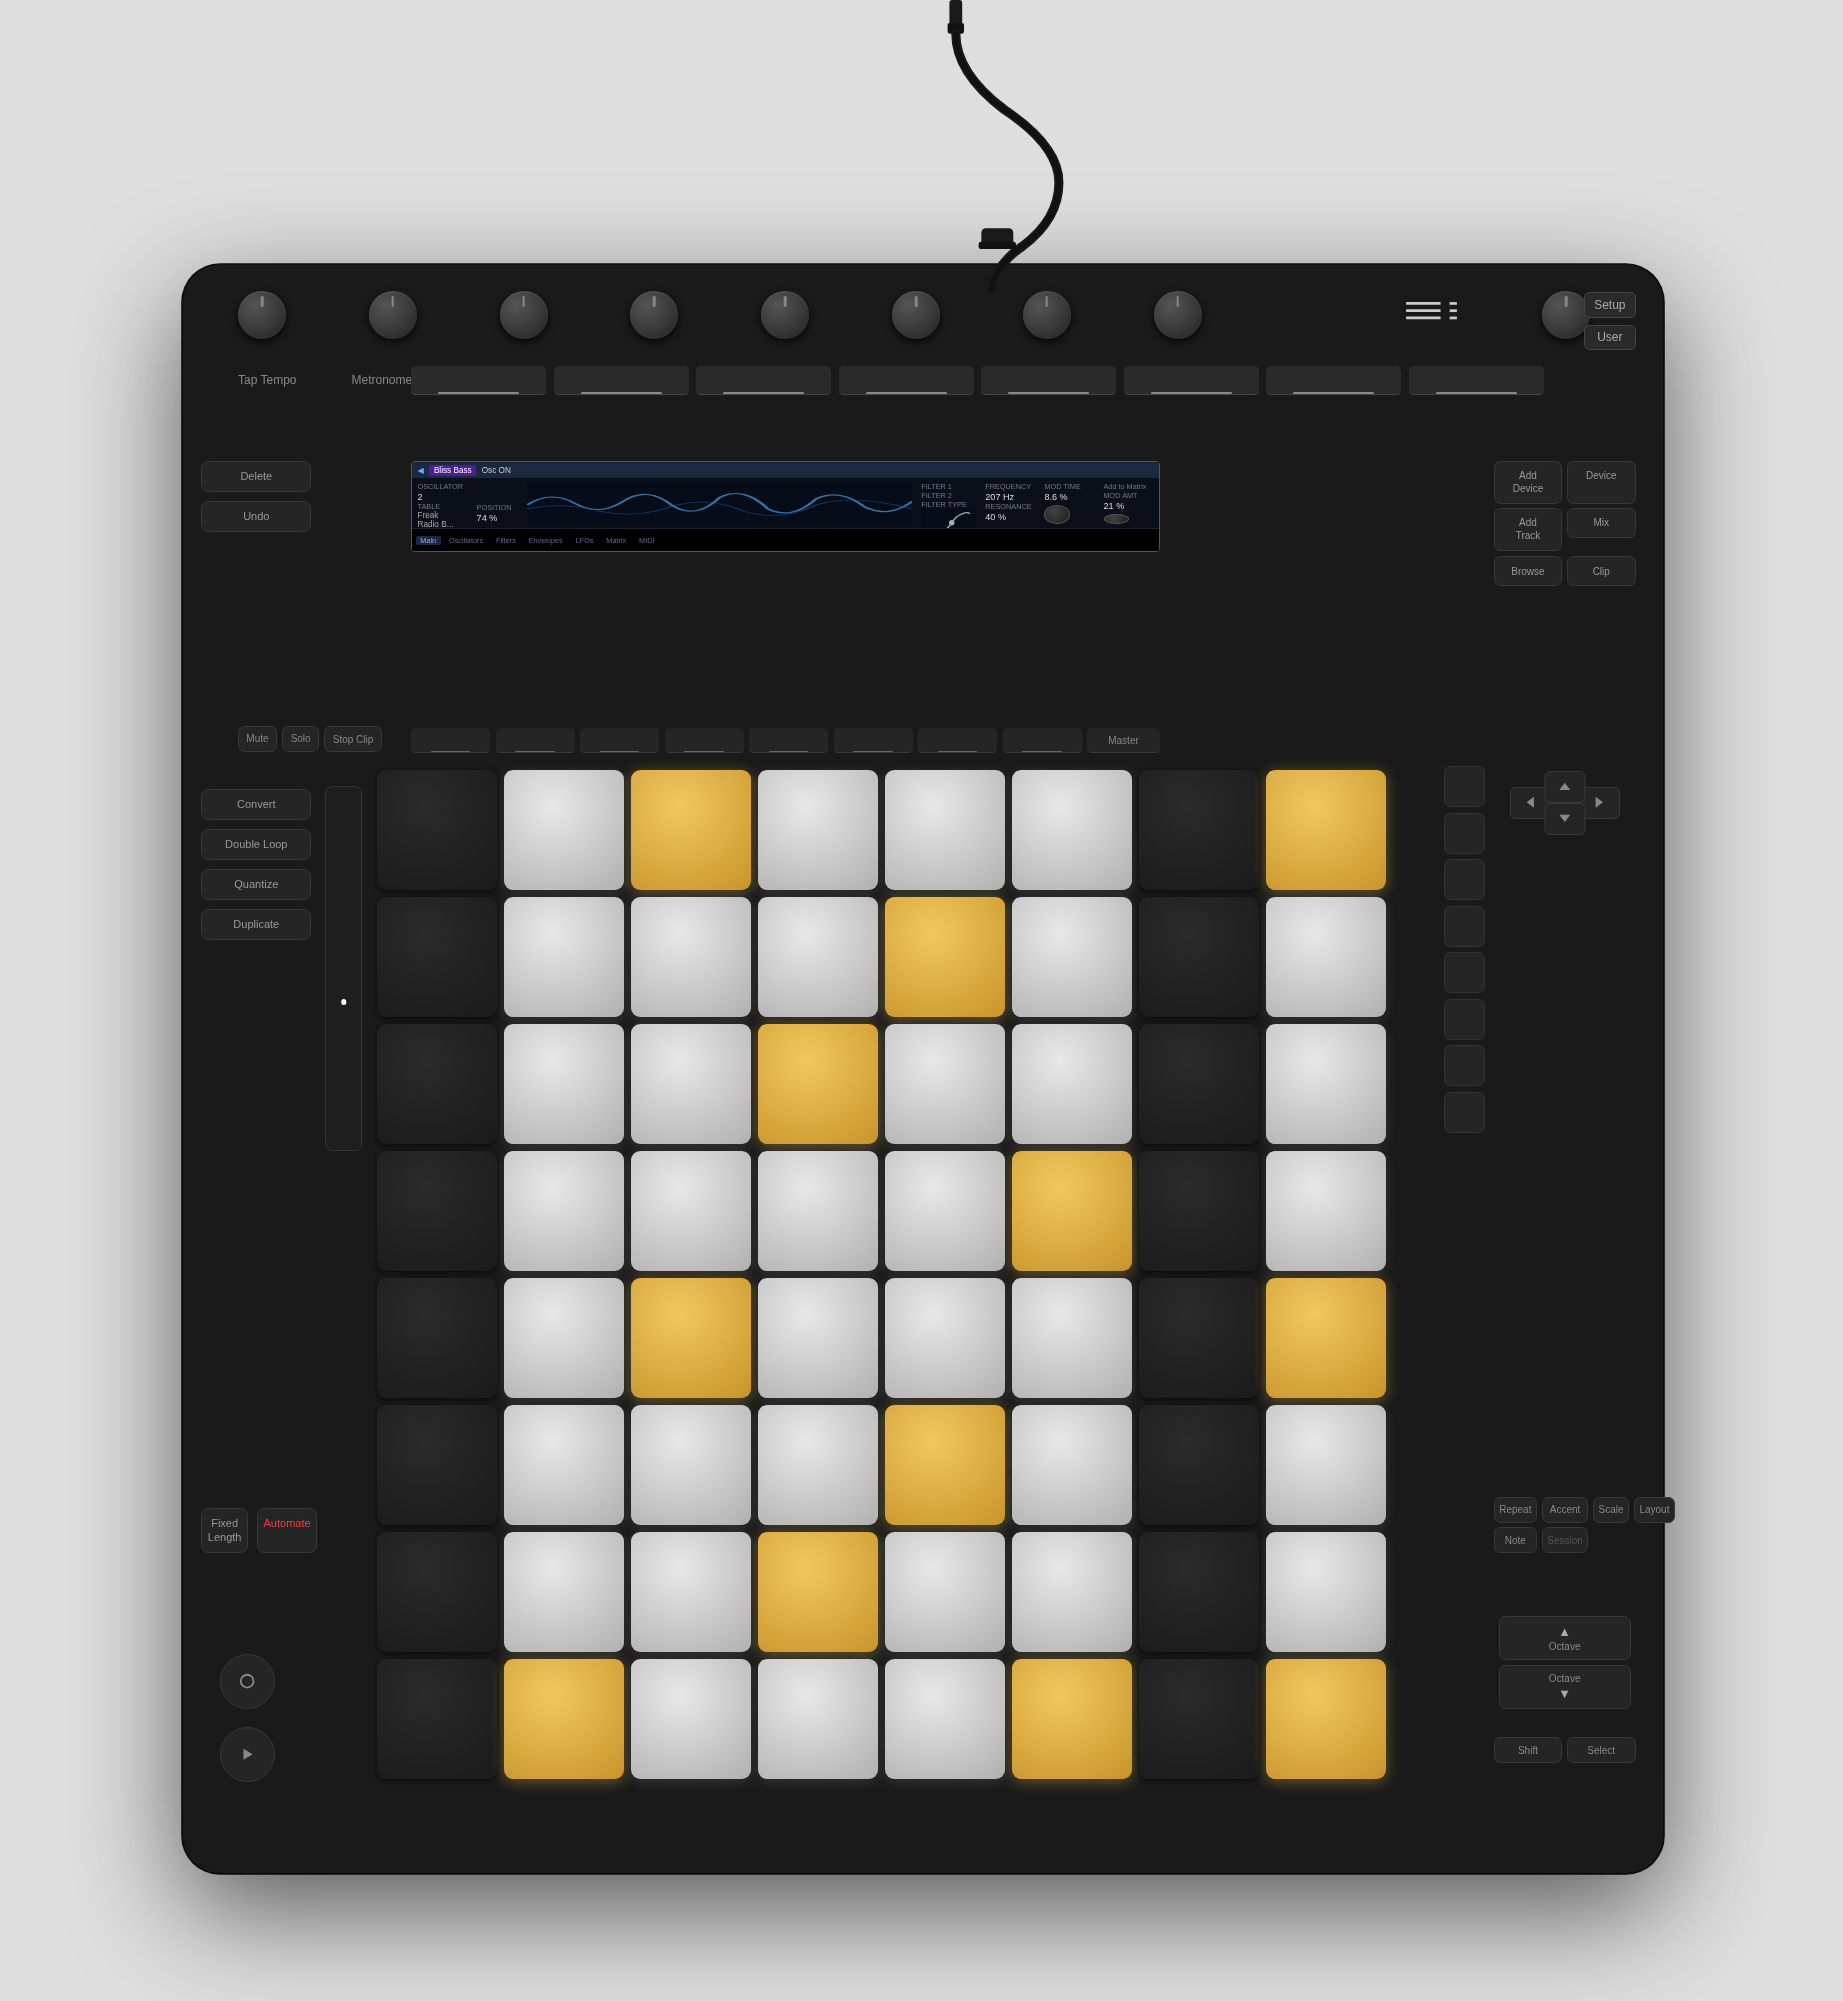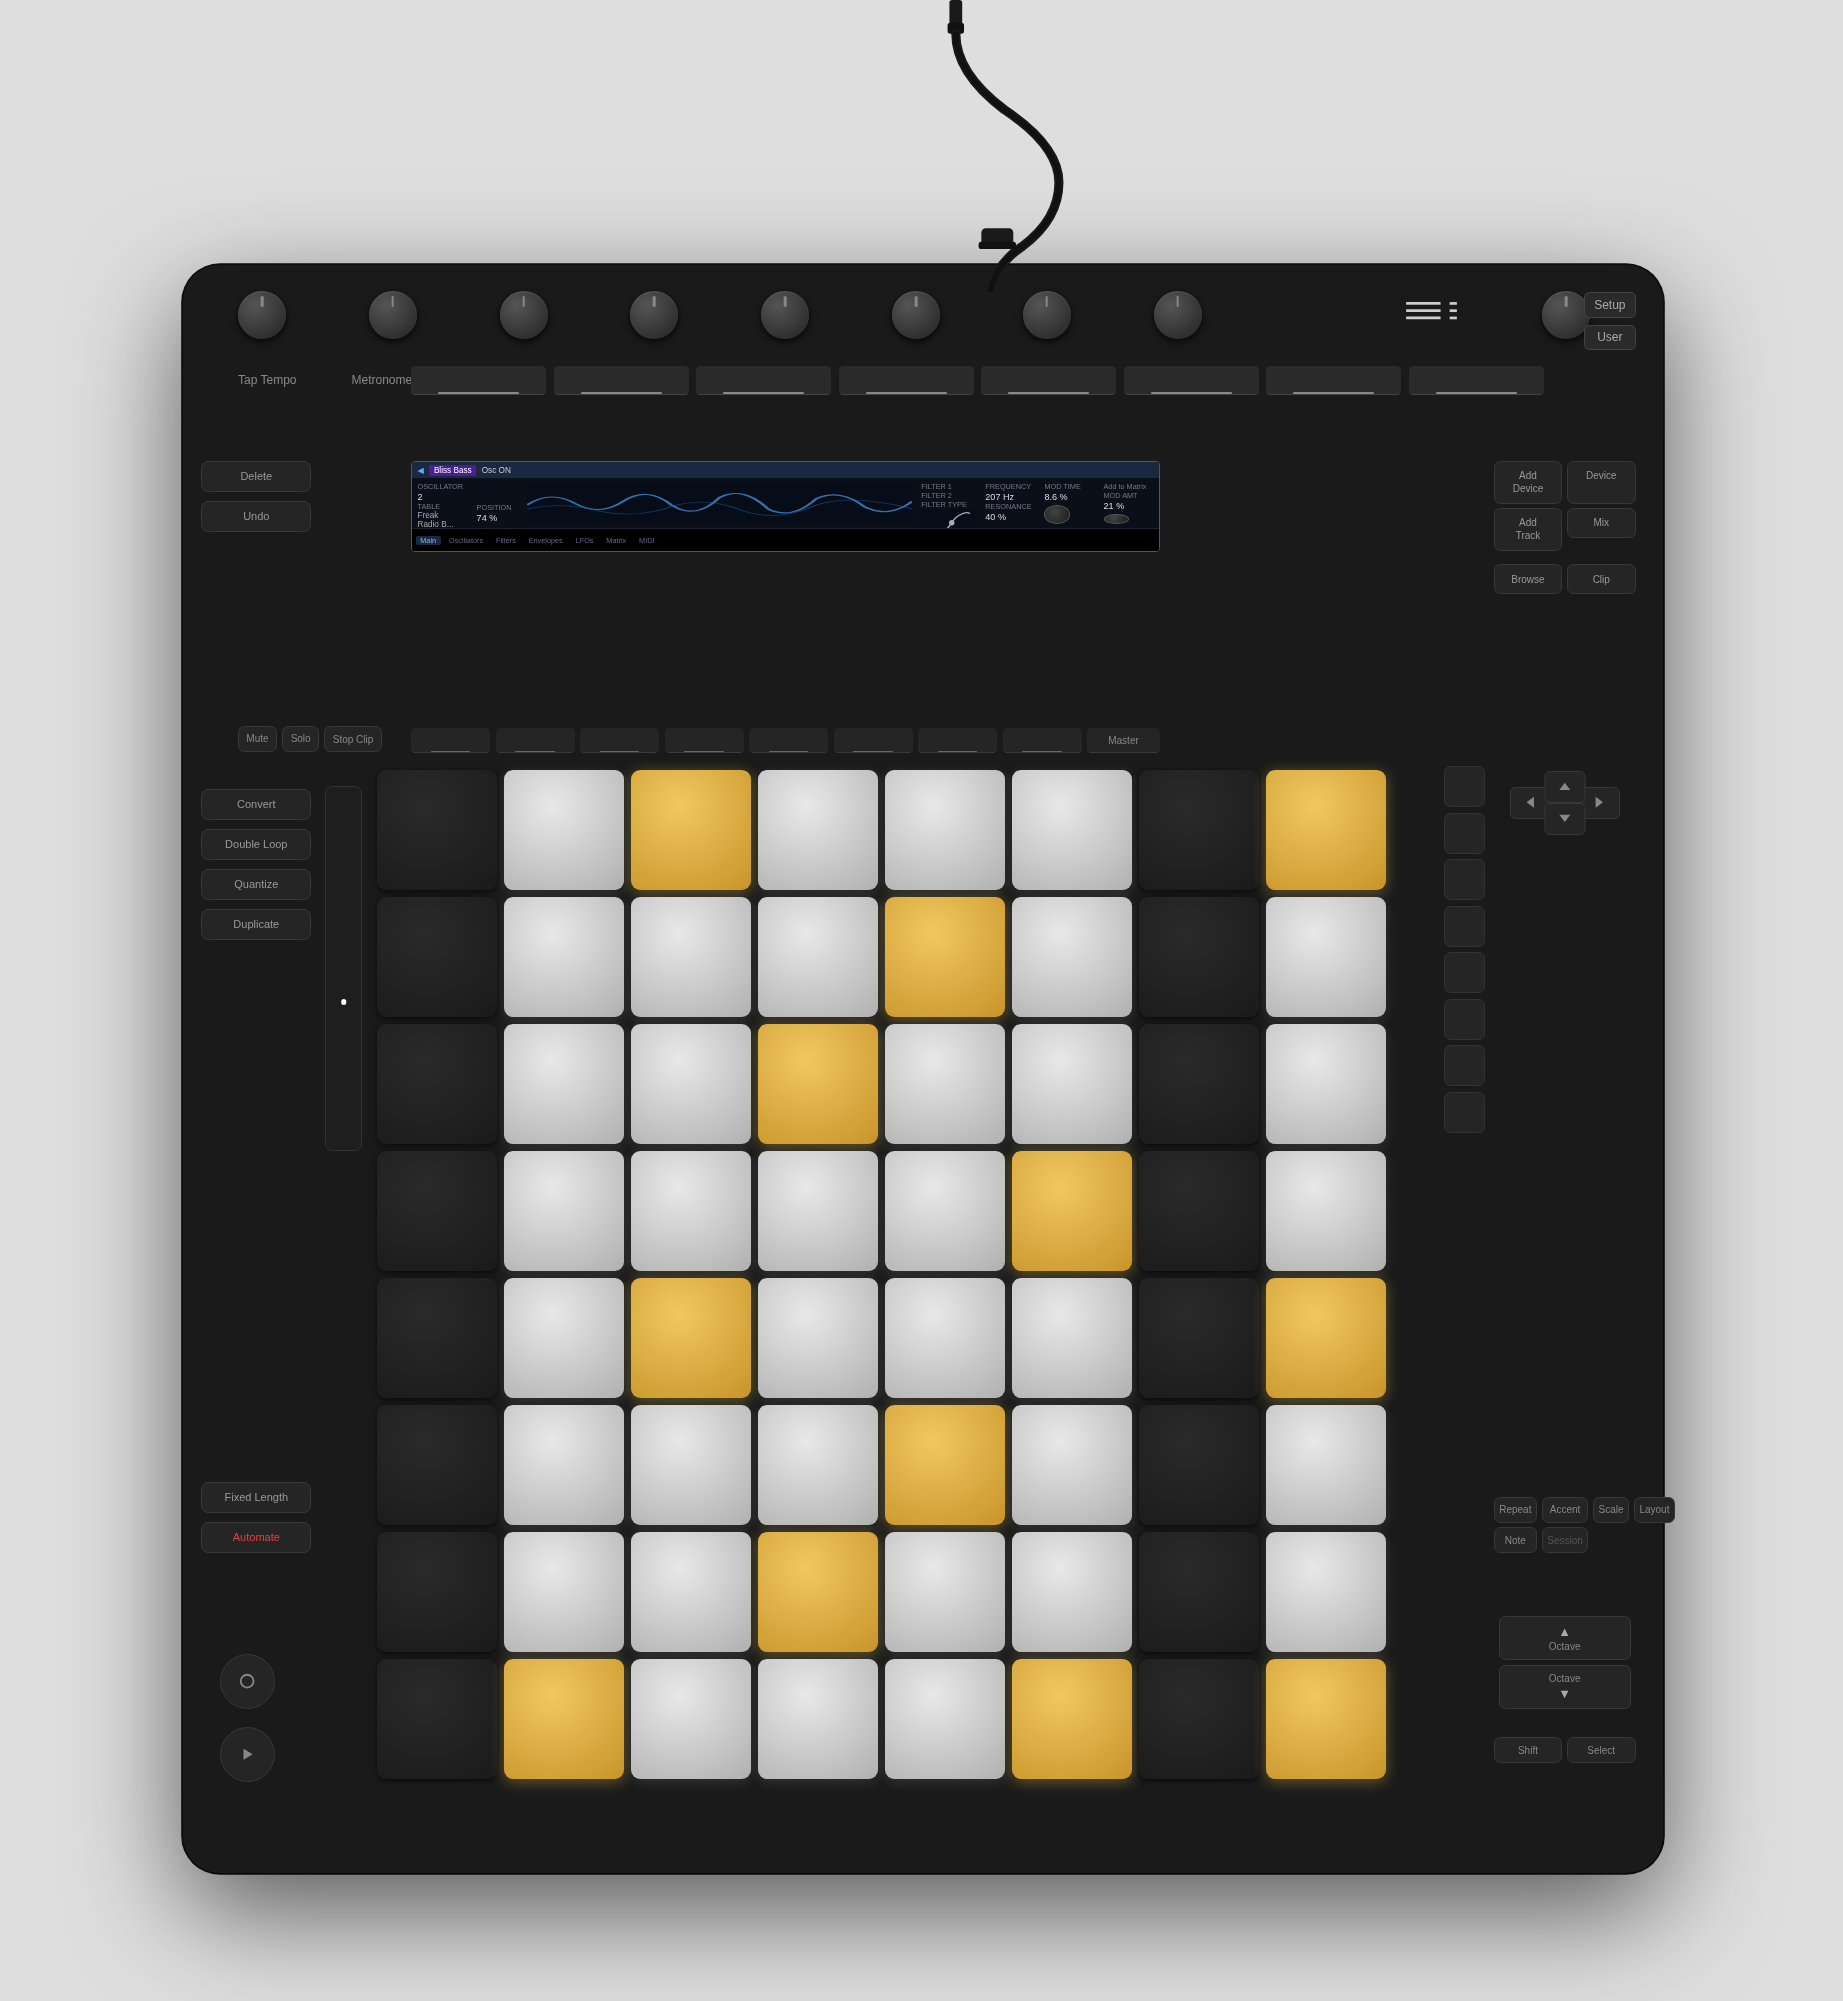--- a/index.html
+++ b/index.html
@@ -311,21 +311,21 @@
     }
 
     
     .right-panel-top {
       position: absolute;
       top: 196px;
       right: 27.4px;
       width: 142px;
       display: flex;
       flex-direction: column;
-      gap: 9px;
+      gap: 1px;
     }
     .rpt-grid {
       display: grid;
       grid-template-columns: 1fr 1fr;
       gap: 4.6px;
     }
     .rpt-btn {
       background: #252525;
       border: 0.9px solid #383838;
       border-radius: 6.4px;
@@ -625,21 +625,21 @@
 Loop</span>
       </div>
       <div class="side-btn">Quantize</div>
       <div class="side-btn">Duplicate</div>
     </div>
 
     <div class="touch-strip">
       <div class="touch-strip-dot"></div>
     </div>
 
-    <div style="position:absolute;bottom:320px;left:18.3px;width:110px;display:flex;flex-direction:column;gap:9.1px;">
+    <div style="position:absolute;bottom:320px;left:18.3px;width:110px;display:flex;flex-direction:row;gap:9.1px;">
       <div class="side-btn" style="line-height:1.3;">
         <span>Fixed
 Length</span>
       </div>
       <div class="side-btn red">Automate</div>
     </div>
 
     <div class="left-round-buttons">
       <div class="round-btn">
         <svg width="18.3" height="18.3" viewBox="0 0 20 20">

